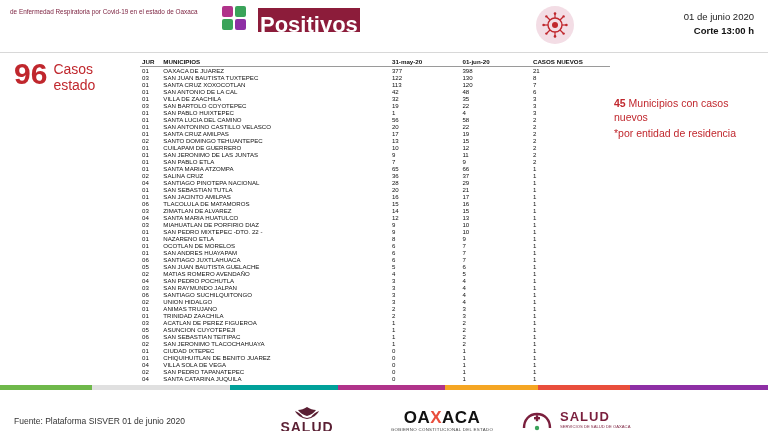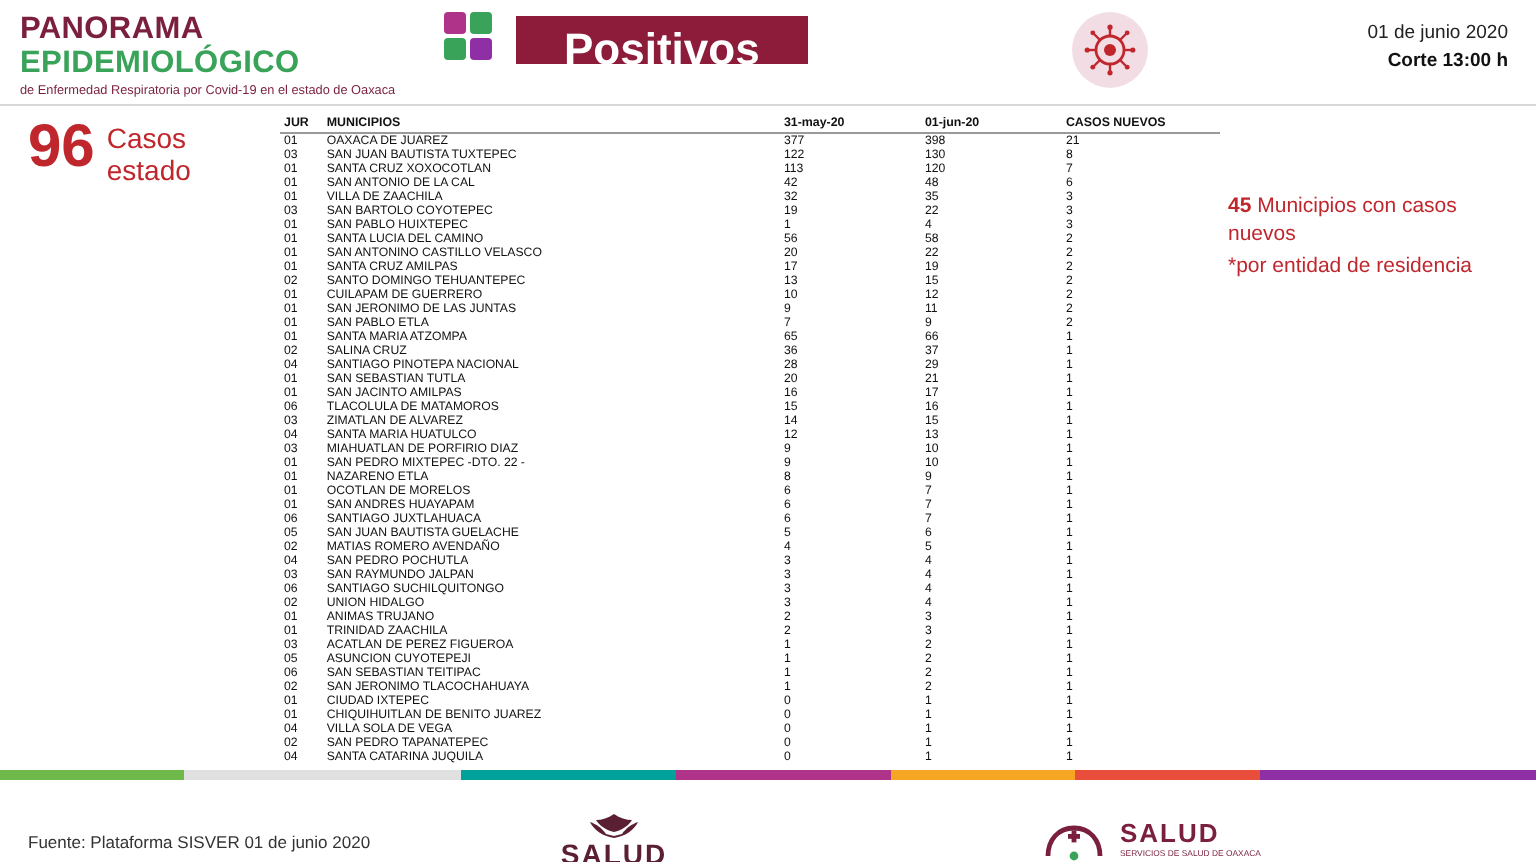--- a/index.html
+++ b/index.html
@@ -33,21 +33,21 @@
   .dots i{position:absolute;width:11px;height:11px;border-radius:2px;display:block;}
   .dots i.d1{left:0;top:0;background:#b0338a;}
   .dots i.d2{left:13px;top:0;background:#3aa35a;}
   .dots i.d3{left:0;top:13px;background:#3aa35a;}
   .dots i.d4{left:13px;top:13px;background:#8e2fa5;}
 
   .title-band{
     position:absolute;left:258px;top:8px;height:24px;
     background:#8c1c3a;color:#ffffff;
     font-size:22px;font-weight:bold;
-    padding:0 24px;line-height:34px;
+    padding:0 2px;line-height:34px;
   }
   .title-rest{
     position:absolute;left:395px;top:8px;
     font-size:22px;line-height:34px;color:#333;
   }
   .virus-badge{
     position:absolute;left:536px;top:6px;width:38px;height:38px;border-radius:50%;
     background:#f3dde5;
   }
   .virus-badge svg{position:absolute;left:5px;top:5px;}
@@ -150,21 +150,20 @@
   }
   .lso-word{font-size:13px;font-weight:bold;color:#7a1f3d;letter-spacing:1px;line-height:14px;}
   .lso-sub{font-size:4.2px;color:#7a1f3d;}
 </style>
 </head>
 <body>
 
 <div class="header">
 
   <div class="panorama-block">
-    <div class="panorama-line1"><span>PANORAMA </span><span class="epi">EPIDEMIOLÓGICO</span></div>
     <div class="panorama-line2">de Enfermedad Respiratoria por Covid-19 en el estado de Oaxaca</div>
   </div>
 
   <div class="dots">
     <i class="d1"></i>
       <i class="d2"></i>
       <i class="d3"></i>
       <i class="d4"></i>
   </div>
 
@@ -550,20 +549,24 @@
 
   <div class="logo-salud-fed">
     <svg class="eagle" viewBox="0 0 34 14" aria-hidden="true">
       <path d="M17 1 C14 3 11 4 8 4 C10 7 13 9 17 10 C21 9 24 7 26 4 C23 4 20 3 17 1 Z" fill="#5a1f33"></path>
       <path d="M5 5 C8 6 11 8 13 11 L17 12 L21 11 C23 8 26 6 29 5 C27 9 23 12 17 13 C11 12 7 9 5 5 Z" fill="#5a1f33"></path>
     </svg>
     <div class="salud-word">SALUD</div>
     <div class="salud-sub">SECRETARÍA DE SALUD</div>
   </div>
 
+  <div class="logo-oaxaca">
+    <div class="oax-word">OA<span class="x">X</span>ACA</div>
+    <div class="oax-sub">GOBIERNO CONSTITUCIONAL DEL ESTADO</div>
+  </div>
 
   <div class="logo-salud-oax">
     <svg class="lso-mark" viewBox="0 0 34 22" aria-hidden="true">
       <path d="M4 18 C4 10 9 4 17 4 C25 4 30 10 30 18" fill="none" stroke="#7a1f3d" stroke-width="2.4"></path>
       <rect x="14" y="7" width="6" height="2.4" fill="#7a1f3d"></rect>
       <rect x="15.8" y="5.2" width="2.4" height="6" fill="#7a1f3d"></rect>
       <circle cx="17" cy="18" r="2.2" fill="#3aa35a"></circle>
     </svg>
     <div class="lso-text">
       <div class="lso-word">SALUD</div>

